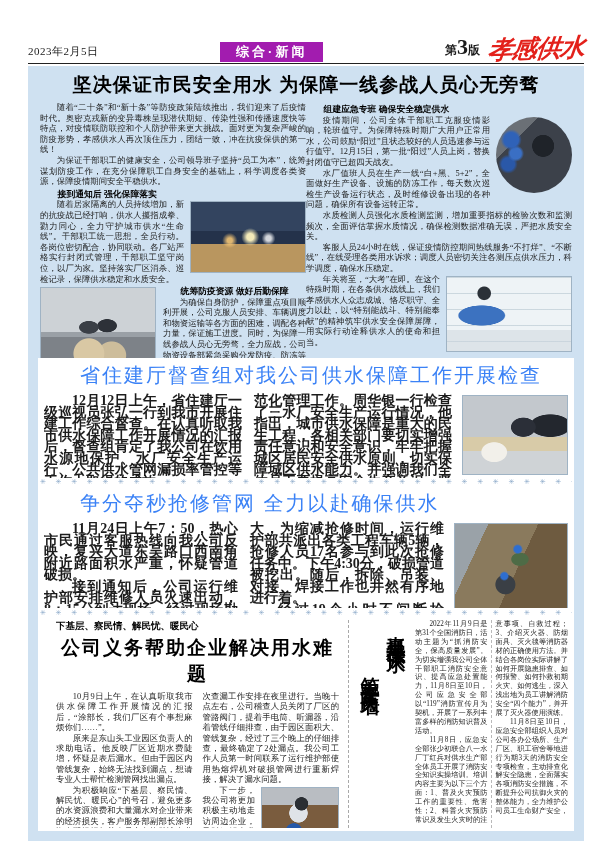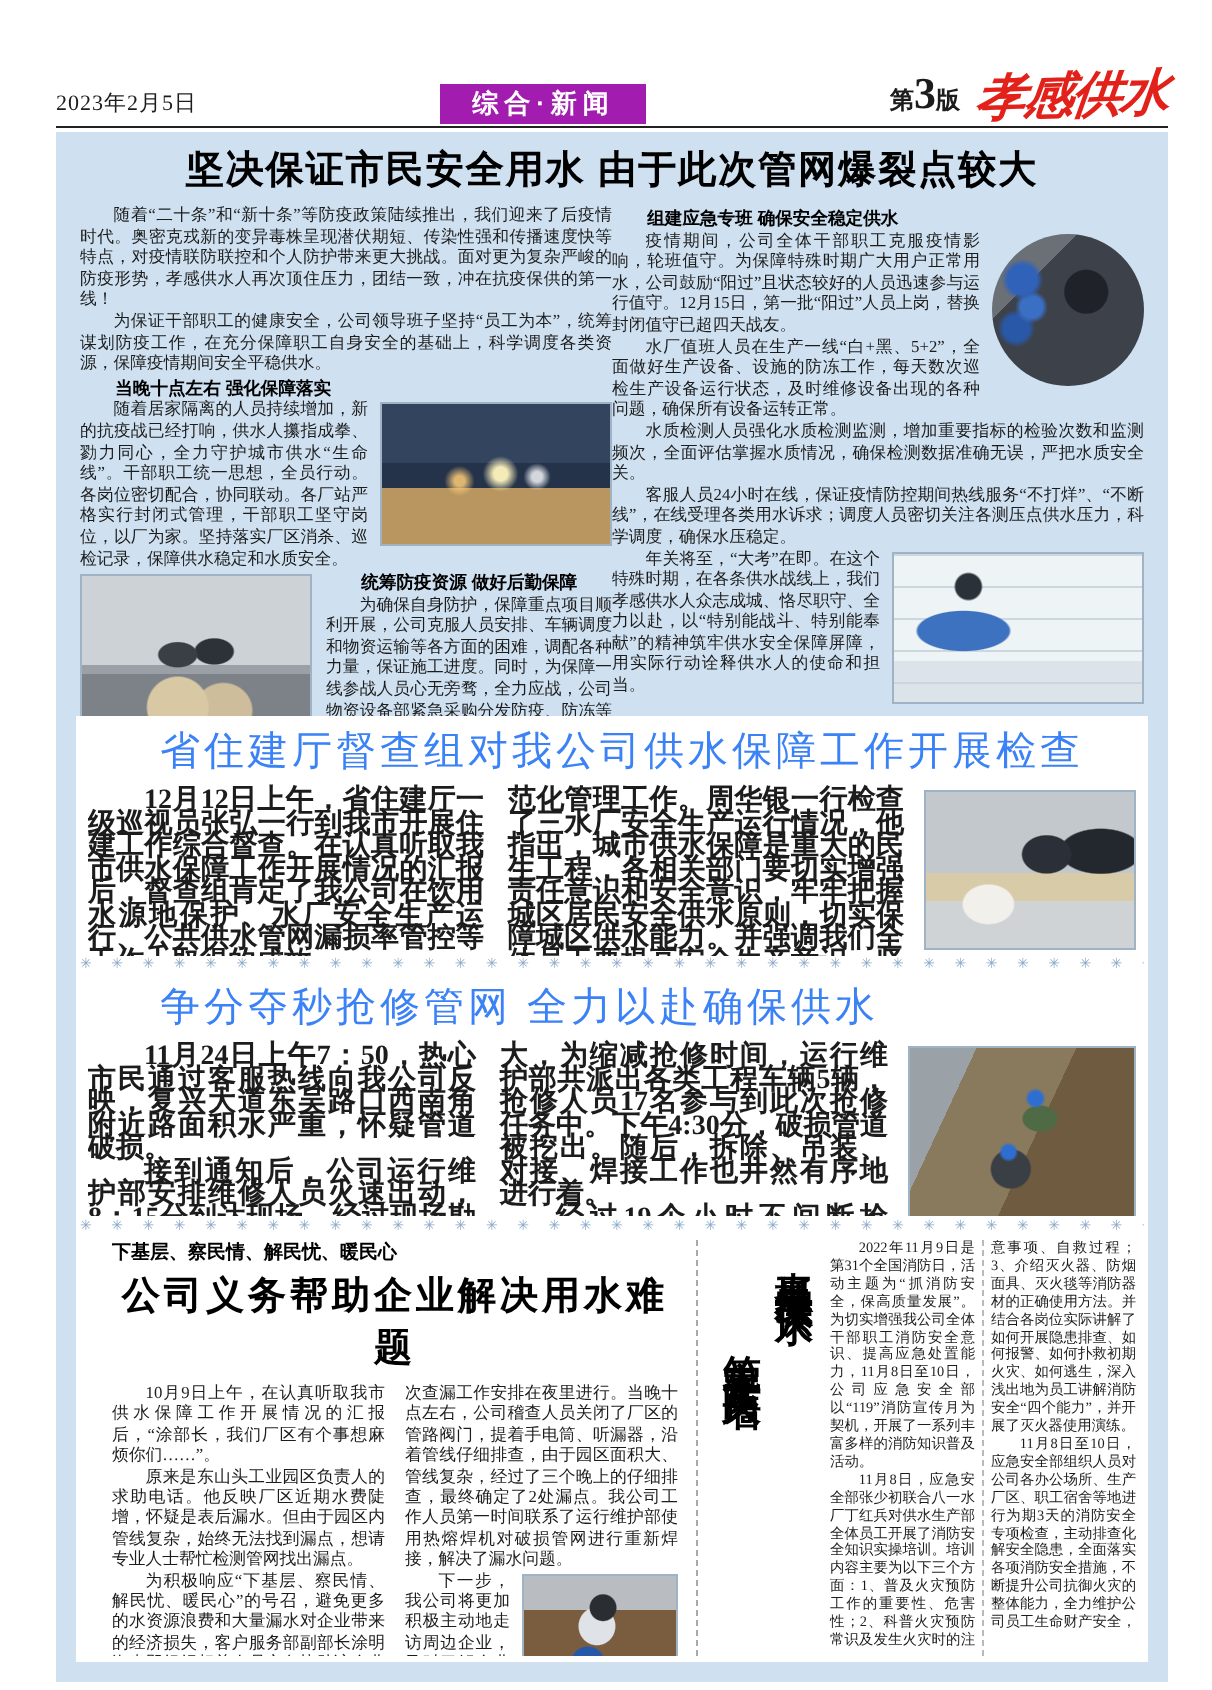--- a/index.html
+++ b/index.html
@@ -124,26 +124,26 @@
       <span class="masthead">孝感供水</span>
     </span>
   </div>
   <div class="toprule"></div>
 
   <div class="strip left"></div>
   <div class="strip right"></div>
   <div class="strip bottom"></div>
 
   <div class="panel1">
-    <div class="h1big">坚决保证市民安全用水 由于此次管网爆裂点较大</div>
+    <div class="h1big">坚决保证市民安全用水 为保障一线参战人员心无旁骛</div>
     <div class="p1body bodytext">
       <div class="col">
         <p>随着“二十条”和“新十条”等防疫政策陆续推出，我们迎来了后疫情时代。奥密克戎新的变异毒株呈现潜伏期短、传染性强和传播速度快等特点，对疫情联防联控和个人防护带来更大挑战。面对更为复杂严峻的防疫形势，孝感供水人再次顶住压力，团结一致，冲在抗疫保供的第一线！</p>
         <p>为保证干部职工的健康安全，公司领导班子坚持“员工为本”，统筹谋划防疫工作，在充分保障职工自身安全的基础上，科学调度各类资源，保障疫情期间安全平稳供水。</p>
-        <div class="sub">当晚十点左右 强化保障落实</div>
+        <div class="sub">接到通知后 强化保障落实</div>
         <p><span class="photo ph-night fr"></span><span>随着居家隔离的人员持续增加，新的抗疫战已经打响，供水人攥指成拳、勠力同心，全力守护城市供水“生命线”。干部职工统一思想，全员行动。各岗位密切配合，协同联动。各厂站严格实行封闭式管理，干部职工坚守岗位，以厂为家。坚持落实厂区消杀、巡检记录，保障供水稳定和水质安全。</span></p>
         <span class="photo ph-corridor fl"></span>
         <div class="sub">统筹防疫资源 做好后勤保障</div>
         <p>为确保自身防护，保障重点项目顺利开展，公司克服人员安排、车辆调度和物资运输等各方面的困难，调配各种力量，保证施工进度。同时，为保障一线参战人员心无旁骛，全力应战，公司物资设备部紧急采购分发防疫、防冻等物资，为在岗员工发放N95口罩及防疫药品，确保“战士们”后顾无忧。</p>
       </div>
       <div class="col">
         <div class="sub">组建应急专班 确保安全稳定供水</div>
         <p><span class="photo ph-circle fr"></span><span>疫情期间，公司全体干部职工克服疫情影响，轮班值守。为保障特殊时期广大用户正常用水，公司鼓励“阳过”且状态较好的人员迅速参与运行值守。12月15日，第一批“阳过”人员上岗，替换封闭值守已超四天战友。</span></p>
         <p>水厂值班人员在生产一线“白+黑、5+2”，全面做好生产设备、设施的防冻工作，每天数次巡检生产设备运行状态，及时维修设备出现的各种问题，确保所有设备运转正常。</p>
         <p>水质检测人员强化水质检测监测，增加重要指标的检验次数和监测频次，全面评估掌握水质情况，确保检测数据准确无误，严把水质安全关。</p>

